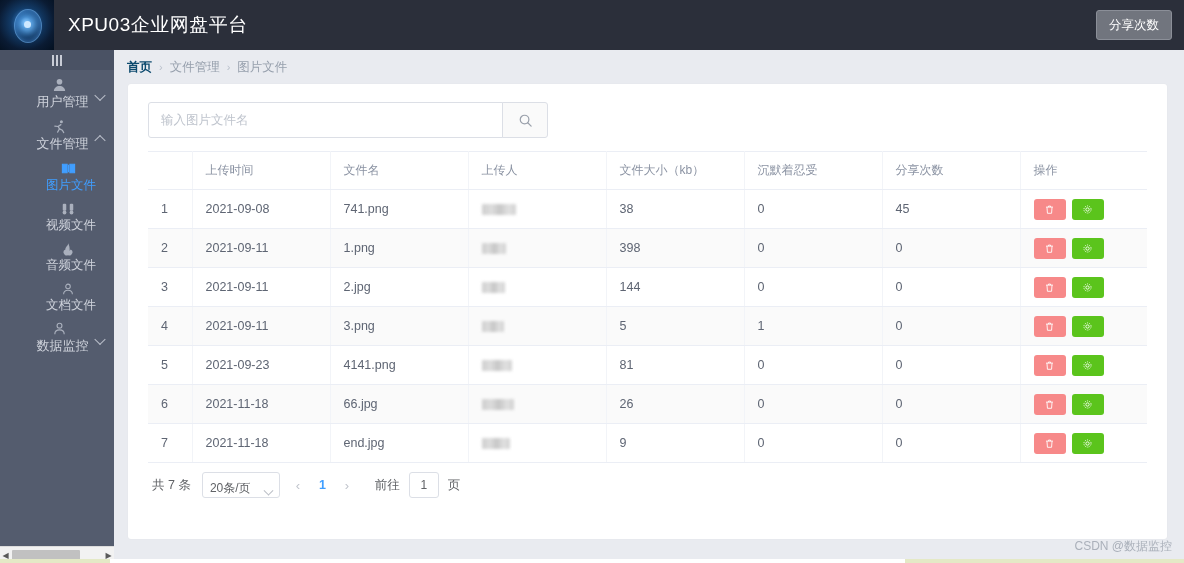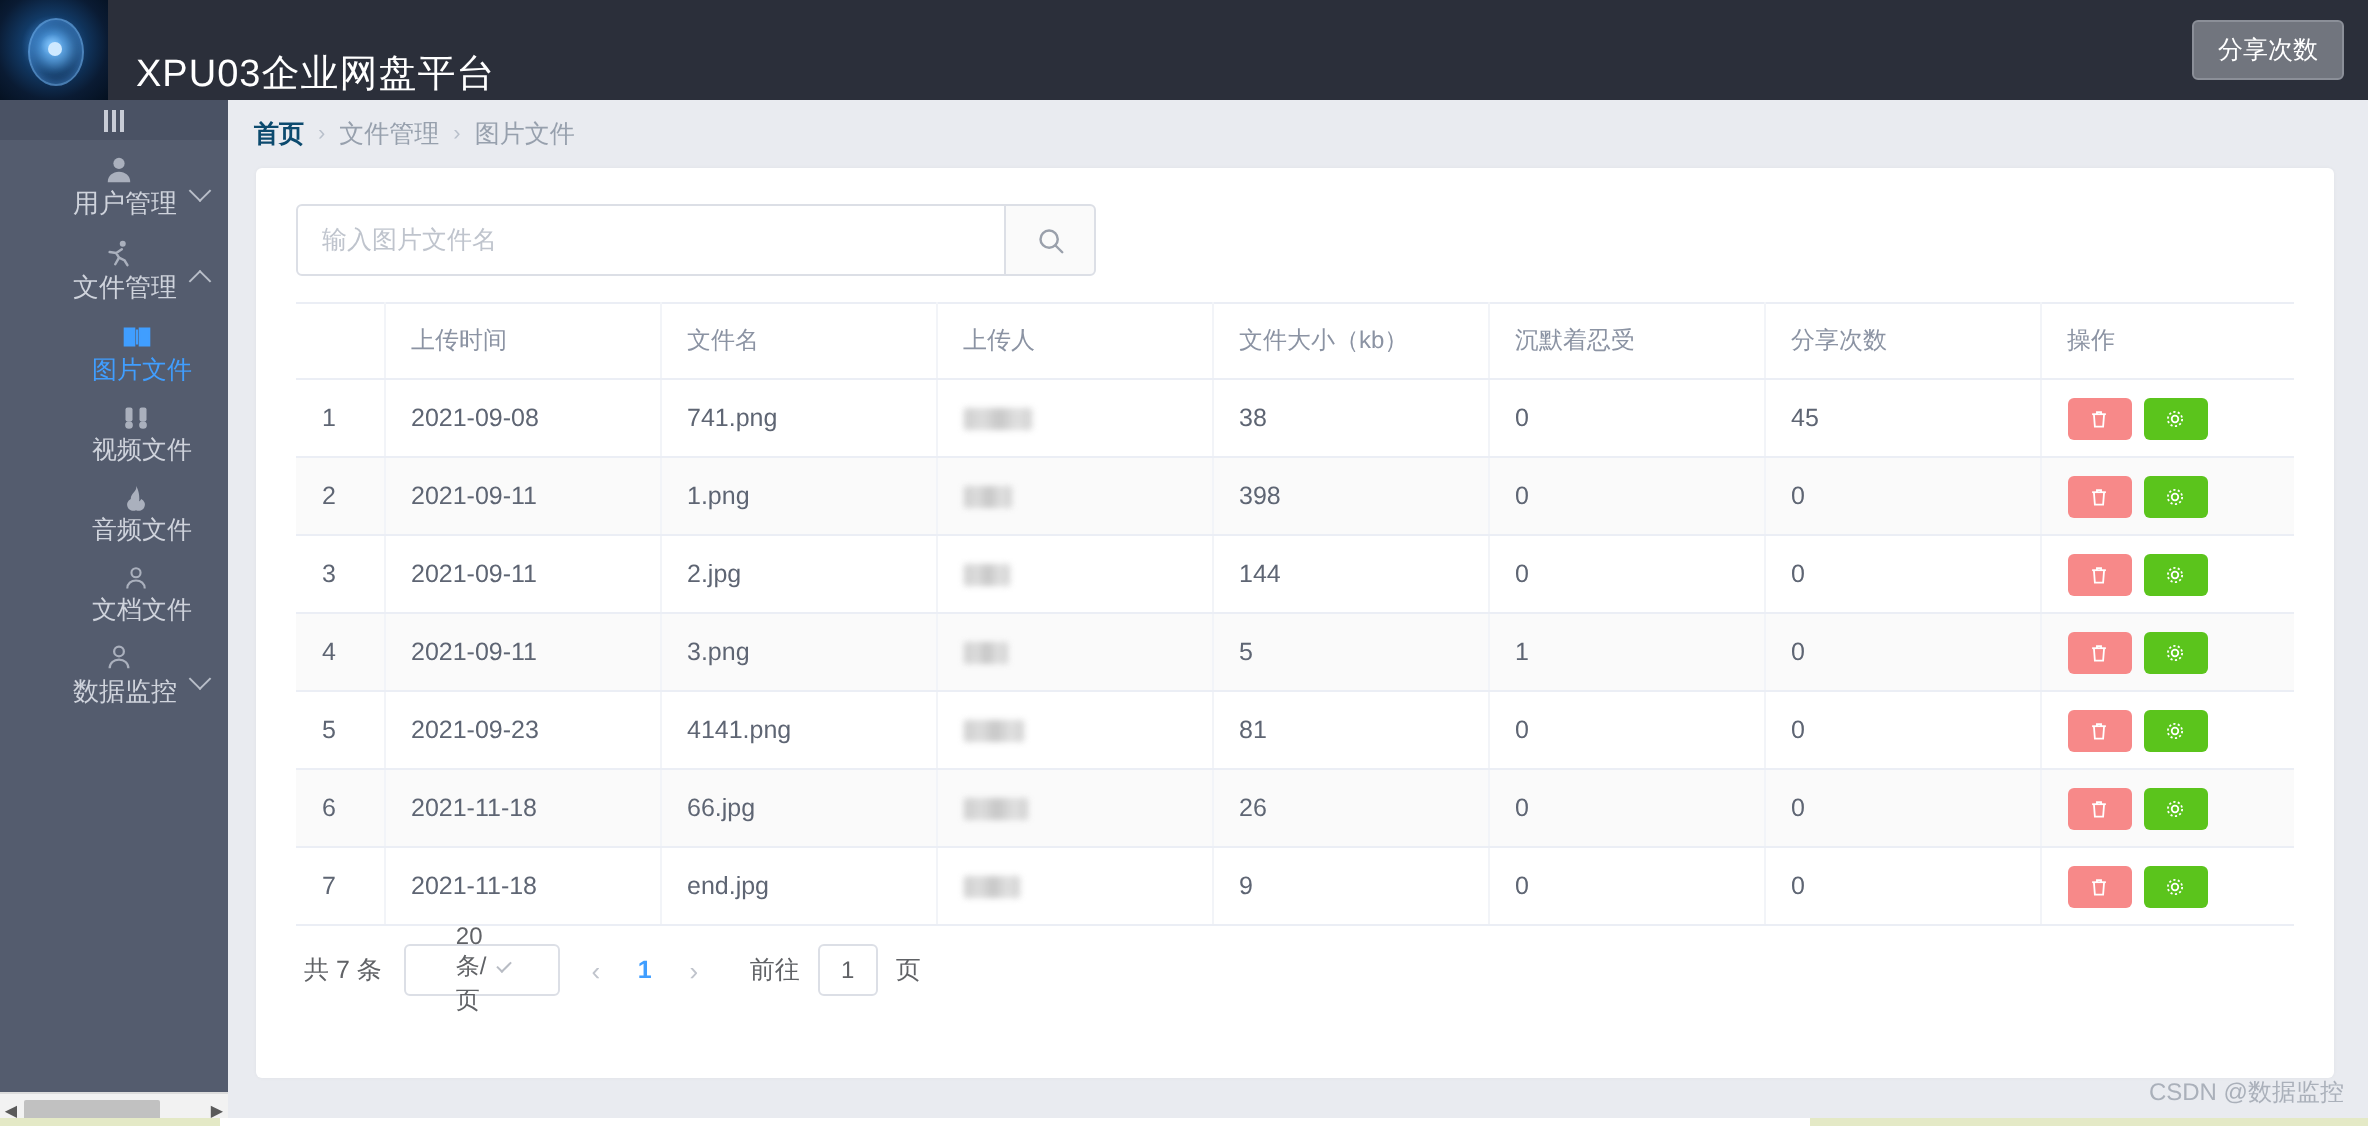--- a/index.html
+++ b/index.html
@@ -8,21 +8,21 @@
     font-family: "Liberation Sans", "DejaVu Sans", sans-serif;
     background: #e9ebf0;
     overflow: hidden;
   }
   .app { position: relative; width: 1184px; height: 563px; }
 
   
   .header {
     position: absolute; top: 0; left: 0; width: 1184px; height: 50px;
     background: #2b2f3a;
-    display: flex; align-items: flex-end;
+    display: flex; align-items: center;
   }
   .logo-box {
     width: 54px; height: 50px; flex: 0 0 54px;
     background: radial-gradient(ellipse at 48% 45%, #7fc3ff 0%, #2a6fb5 14%, #123a66 38%, #0a1b33 70%, #04101f 100%);
     position: relative; overflow: hidden;
   }
   .logo-box::before {
     content: ""; position: absolute; left: 14px; top: 9px; width: 26px; height: 32px;
     border: 1px solid rgba(120,190,255,.55); border-radius: 50%;
     box-shadow: 0 0 6px rgba(90,170,255,.6) inset;
@@ -158,22 +158,22 @@
   .btn-share { background: #5bc41c; }
 
   
   .pager {
     display: flex; align-items: center; height: 44px; gap: 9px;
     font-size: 12.5px; color: #606266; padding-left: 4px;
   }
   .pg-total { margin-right: 2px; }
   .pg-size {
     width: 78px; height: 26px; border: 1px solid #dcdfe6; border-radius: 3px;
-    display: flex; align-items: center; justify-content: space-between;
-    padding: 0 25px; font-size: 12px; color: #606266; cursor: pointer;
+    display: flex; align-items: flex-end; justify-content: space-between;
+    padding: 0 7px; font-size: 12px; color: #606266; cursor: pointer;
   }
   .pg-size .cv { width: 7px; height: 7px; border-right: 1px solid #b8bcc4; border-bottom: 1px solid #b8bcc4; transform: rotate(45deg) translate(-2px,-2px); }
   .pg-arrow { width: 18px; text-align: center; color: #c0c4cc; font-size: 13px; cursor: pointer; }
   .pg-num { color: #409eff; font-weight: bold; cursor: pointer; padding: 0 3px; }
   .pg-jump-label { margin-left: 10px; }
   .pg-jump-input {
     width: 30px; height: 26px; border: 1px solid #dcdfe6; border-radius: 3px;
     text-align: center; font-size: 12px; color: #606266; outline: none; font-family: inherit;
   }
 

